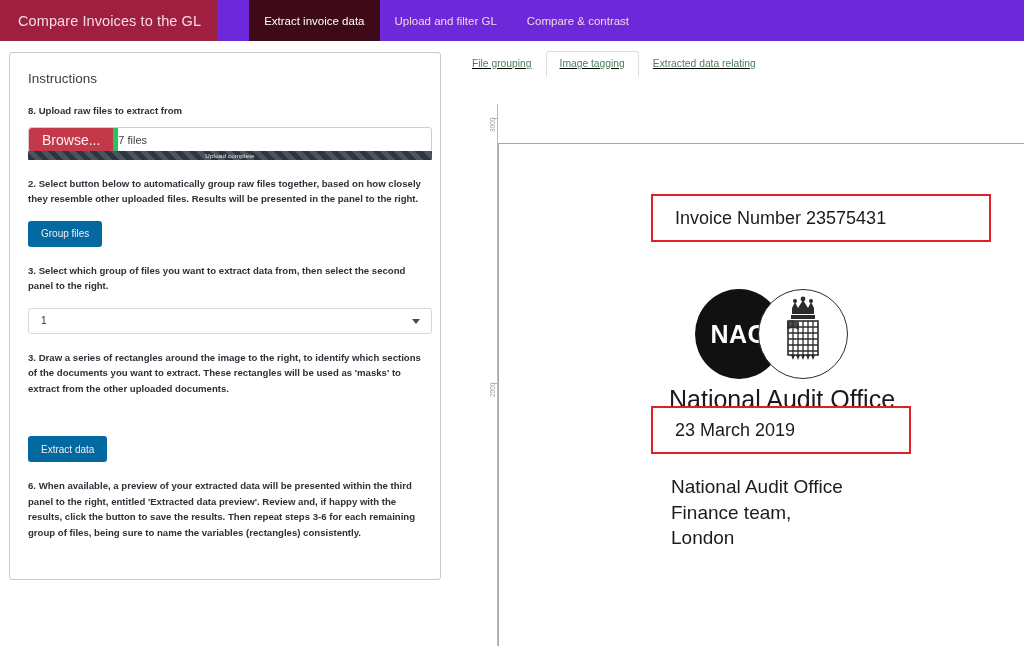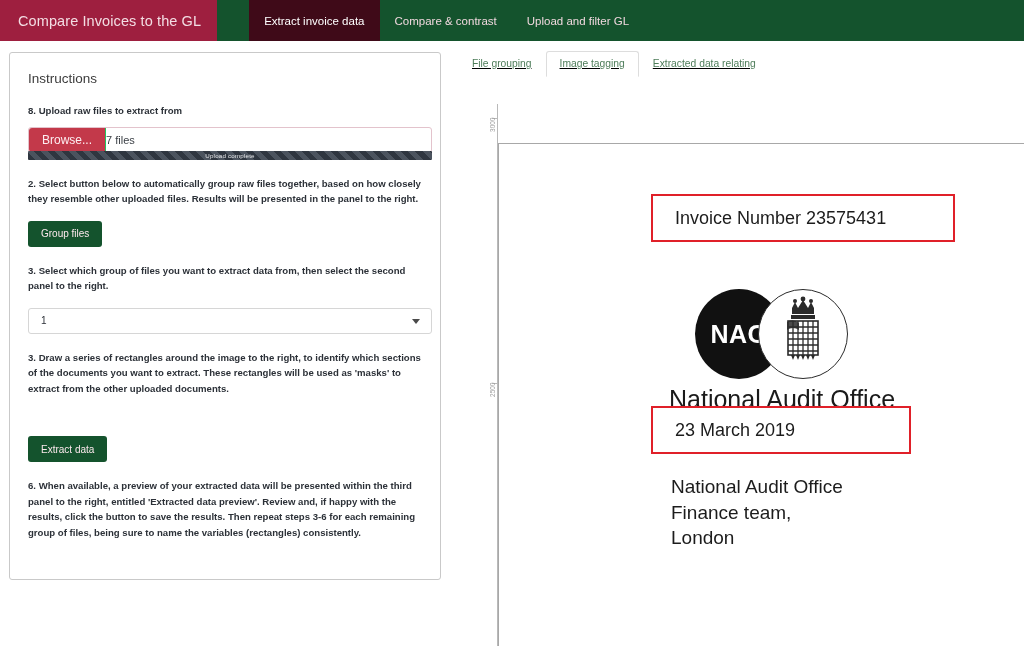--- a/index.html
+++ b/index.html
@@ -9,21 +9,21 @@
     width: 1024px; height: 646px;
     background: #ffffff;
     font-family: "Liberation Sans", sans-serif;
     overflow: hidden;
   }
   #app { position: relative; width: 1024px; height: 646px; background: #fff; }
 
   
   .navbar {
     position: absolute; left: 0; top: 0; width: 1024px; height: 41px;
-    background: #14532d;
+    background: #6d28d9;
     display: flex; align-items: stretch;
   }
   .brand {
     display: flex; align-items: center;
     padding: 0 16px 0 18px;
     color: #f3dde3;
     font-size: 14.5px;
     letter-spacing: .1px;
     white-space: nowrap;
     background: #9e1f3f;
@@ -66,26 +66,26 @@
     display: flex; align-items: stretch;
     height: 26px; width: 404px;
     border: 1px solid #e3c3cc;
     border-radius: 3px;
     background: #fff;
     margin-left: 2px;
   }
   .browse-btn {
     background: #c3394a;
     color: #fdeef1;
-    font-size: 12px;
+    font-size: 14px;
     display: flex; align-items: center; justify-content: center;
     padding: 12px 13px;
     border-radius: 3px 0 0 3px;
     cursor: pointer;
-    border-right: 1px solid #22c55e;
+    border-right: 5px solid #22c55e;
   }
   .file-name {
     display: flex; align-items: center;
     font-size: 11px; color: #3a3f45;
     padding-left: 0;
   }
   .progress-wrap {
     position: relative;
     width: 404px; height: 9px;
     margin: -2px 0 0 2px;
@@ -99,21 +99,21 @@
   }
   .progress-label {
     position: absolute; left: 0; right: 0; top: 0; bottom: 0;
     display: flex; align-items: center; justify-content: center;
     font-size: 6.2px; color: #e9eaec; letter-spacing: .2px;
   }
 
   
   .red-btn {
     display: inline-flex; align-items: center; justify-content: center;
-    background: #14532d;
+    background: #0369a1;
     color: #fbe8ec;
     font-size: 10px;
     height: 26px;
     padding: 0 13px;
     border-radius: 3px;
     border: none;
     cursor: pointer;
     margin-left: 2px;
   }
 
@@ -253,22 +253,22 @@
 </style>
 </head>
 <body>
 
 <div id="app">
 
   <div class="navbar">
     <div class="brand">Compare Invoices to the GL</div>
     <div class="nav-tabs">
       <div class="nav-tab active">Extract invoice data</div>
+      <div class="nav-tab">Upload and filter GL</div>
       <div class="nav-tab">Compare &amp; contrast</div>
-      <div class="nav-tab">Upload and filter GL</div>
     </div>
   </div>
 
   <div class="left-card">
 
     <div class="panel-title">Instructions</div>
 
     <div class="step">8. Upload raw files to extract from</div>
 
     <div class="file-input-row">
@@ -321,21 +321,21 @@
 
       <div class="axis-line"></div>
       <div class="tick" style="top:40px;"></div>
       <div class="tick" style="top:305px;"></div>
       <div class="tick-label" style="left:20px; top:36px; width:22px; text-align:right;">3000</div>
       <div class="tick-label" style="left:20px; top:301px; width:22px; text-align:right;">2500</div>
 
       <div class="doc-frame">
         <div class="doc-inner">
 
-          <div class="mask-box" style="left:152px; top:50px; width:304px; height:48px;">
+          <div class="mask-box" style="left:152px; top:50px; width:340px; height:48px;">
             <span class="mask-text">Invoice Number 23575431</span>
           </div>
 
           <div class="logo-wrap">
             <div class="logo-marks">
               <div class="logo-circle-black">
                 <span class="logo-nao-text">NAO</span>
               </div>
               <div class="logo-circle-outline">
                 <svg width="88" height="88" viewBox="0 0 88 88" aria-hidden="true">

